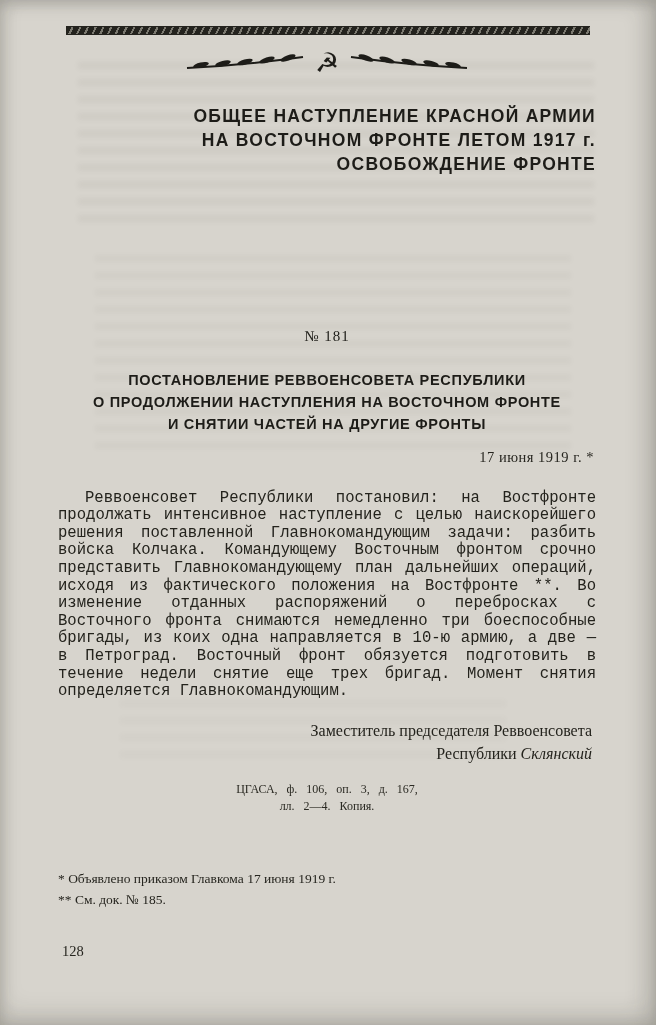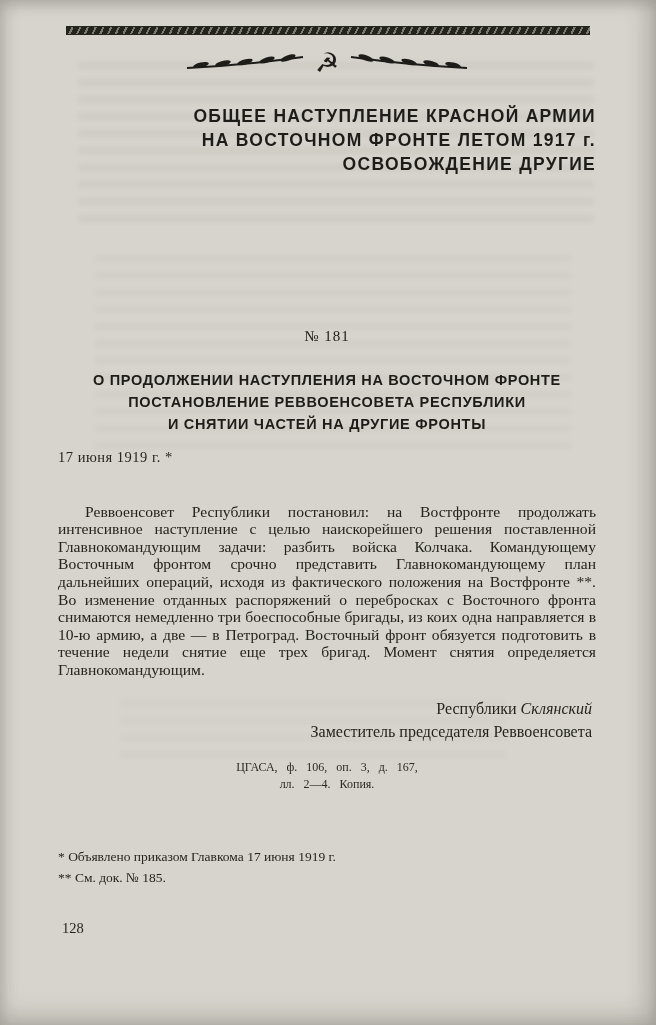--- a/index.html
+++ b/index.html
@@ -97,33 +97,34 @@
     font-family: "Liberation Sans", sans-serif;
     font-weight: bold;
     font-size: 14.5px;
     line-height: 1.5;
     letter-spacing: 0.7px;
     color: #1d1c18;
   }
 
   .doc-date {
     margin-top: 13px;
-    text-align: left;
+    text-align: right;
     font-size: 14.5px;
     letter-spacing: 0.5px;
     padding-right: 2px;
   }
 
   .doc-body {
-    margin: 37px 0 0;
+    margin: 24px 0 0;
     font-size: 15.6px;
     line-height: 17.6px;
     text-align: justify;
     text-indent: 27px;
     color: #24231d;
+    font-family: Liberation Mono, monospace;
   }
 
   .signature {
     margin-top: 18px;
     text-align: right;
     font-size: 16px;
     line-height: 1.45;
     padding-right: 4px;
     color: #24231d;
   }
@@ -181,41 +182,41 @@
         <ellipse cx="38" cy="12.5" rx="8" ry="2.6" fill="#1d1c18" transform="rotate(-14 38 12.5)"></ellipse>
         <ellipse cx="60" cy="11" rx="8" ry="2.6" fill="#1d1c18" transform="rotate(-16 60 11)"></ellipse>
         <ellipse cx="82" cy="9" rx="8" ry="2.6" fill="#1d1c18" transform="rotate(-18 82 9)"></ellipse>
         <ellipse cx="103" cy="7" rx="8" ry="2.6" fill="#1d1c18" transform="rotate(-20 103 7)"></ellipse>
       </svg>
     </div>
 
     <h1 class="title">
       <span class="block-line">ОБЩЕЕ НАСТУПЛЕНИЕ КРАСНОЙ АРМИИ</span>
       <span class="block-line">НА ВОСТОЧНОМ ФРОНТЕ ЛЕТОМ 1917 г.</span>
-      <span class="block-line">ОСВОБОЖДЕНИЕ ДРУГИЕ</span>
+      <span class="block-line">ОСВОБОЖДЕНИЕ ФРОНТЕ</span>
     </h1>
 
     <div class="docnum">№ 181</div>
 
     <h2 class="doc-heading">
+      <span class="block-line">ПОСТАНОВЛЕНИЕ РЕВВОЕНСОВЕТА РЕСПУБЛИКИ</span>
       <span class="block-line">О ПРОДОЛЖЕНИИ НАСТУПЛЕНИЯ НА ВОСТОЧНОМ ФРОНТЕ</span>
-      <span class="block-line">ПОСТАНОВЛЕНИЕ РЕВВОЕНСОВЕТА РЕСПУБЛИКИ</span>
       <span class="block-line">И СНЯТИИ ЧАСТЕЙ НА ДРУГИЕ ФРОНТЫ</span>
     </h2>
 
     <div class="doc-date">17 июня 1919 г. *</div>
 
     <p class="doc-body">Реввоенсовет Республики постановил: на Востфронте продолжать интенсивное наступление с целью наискорейшего решения поставленной Главнокомандующим задачи: разбить войска Колчака. Командующему Восточным фронтом срочно представить Главнокомандующему план дальнейших операций, исходя из фактического положения на Востфронте **. Во изменение отданных распоряжений о перебросках с Восточного фронта снимаются немедленно три боеспособные бригады, из коих одна направляется в 10-ю армию, а две — в Петроград. Восточный фронт обязуется подготовить в течение недели снятие еще трех бригад. Момент снятия определяется Главнокомандующим.</p>
 
     <div class="signature">
+      <div>Заместитель председателя Реввоенсовета</div>
       <div>
         <span>Республики</span>
         <em>Склянский</em>
       </div>
-      <div>Заместитель председателя Реввоенсовета</div>
     </div>
 
     <div class="archive">
       <div>ЦГАСА, ф. 106, оп. 3, д. 167,</div>
       <div>лл. 2—4. Копия.</div>
     </div>
 
     <div class="footnotes">
       <div>* Объявлено приказом Главкома 17 июня 1919 г.</div>
       <div>** См. док. № 185.</div>

